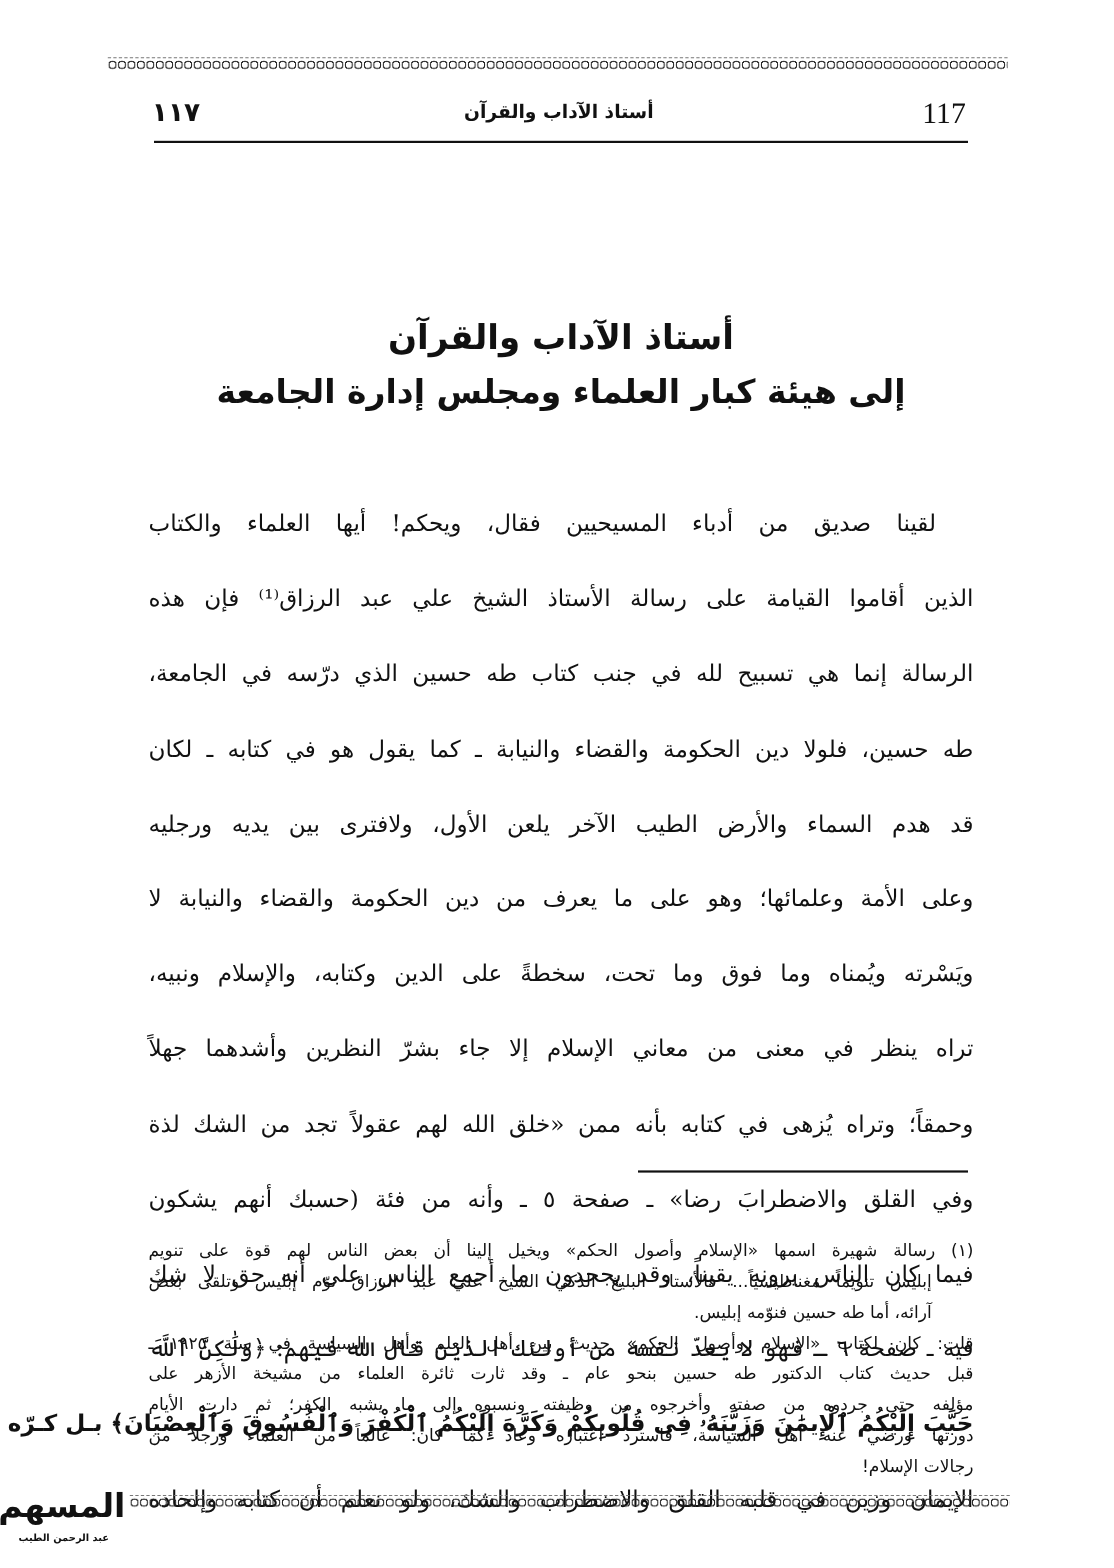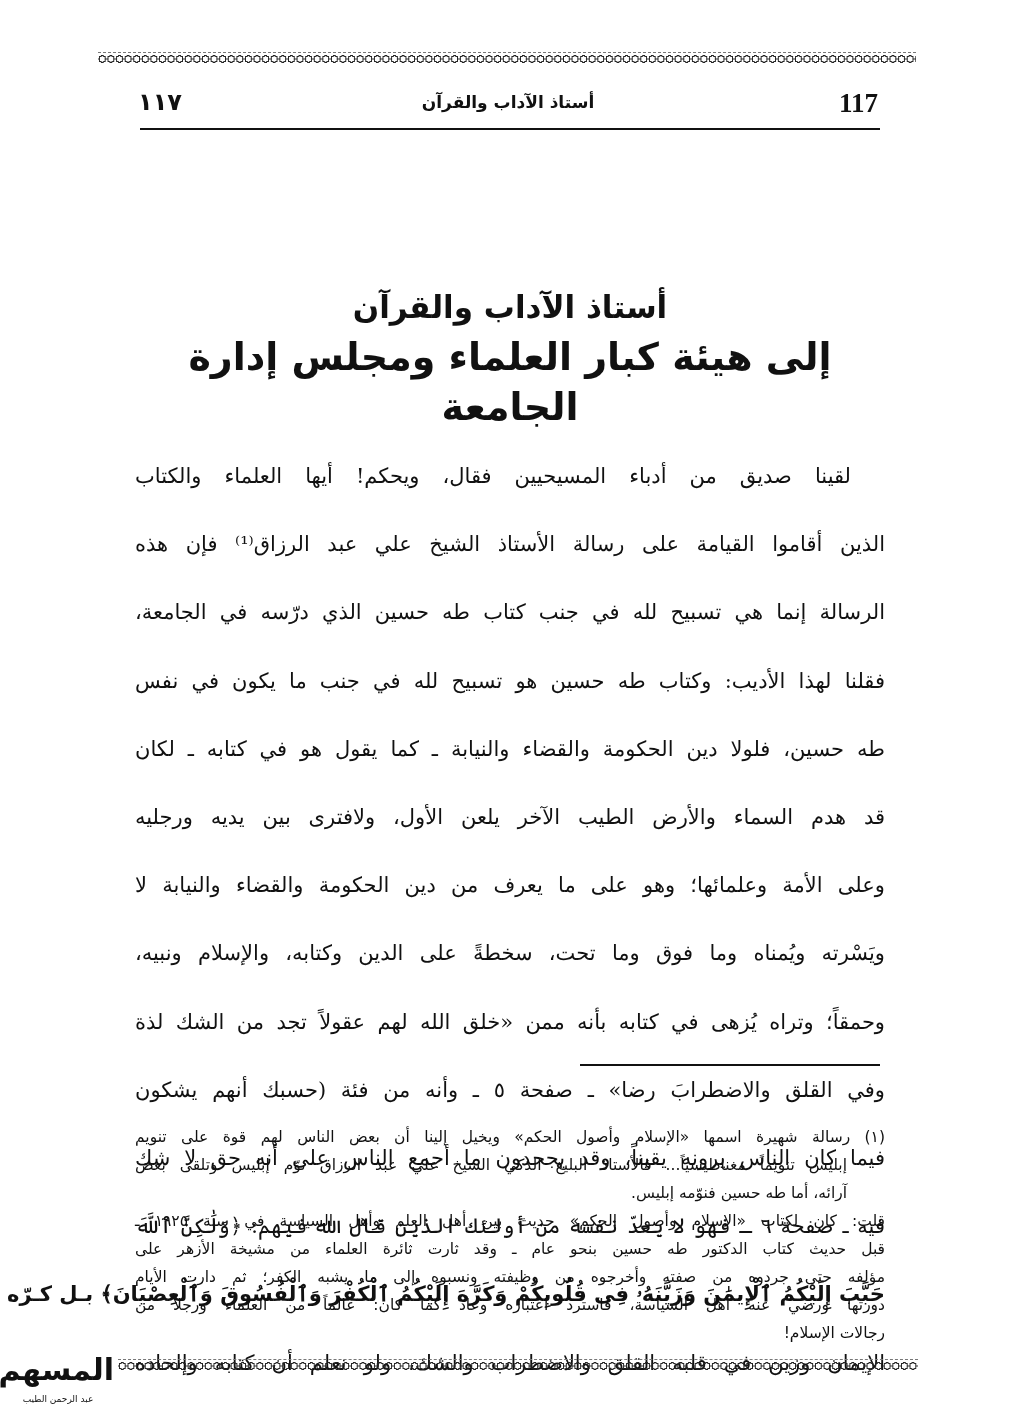--- a/index.html
+++ b/index.html
@@ -18,21 +18,21 @@
   }
   .ornament.top { left: 98px; top: 52px; width: 818px; }
   .ornament.bottom { left: 118px; top: 1359px; width: 800px; }
 
   .running-head {
     position: absolute; left: 138px; top: 88px; width: 740px; height: 40px;
     direction: rtl;
   }
   .page-num-latin {
     position: absolute; right: 0; top: 0;
-    font-family: "Liberation Serif", serif; font-weight: bold; font-size: 27px;
+    font-family: "Liberation Serif", serif; font-weight: normal; font-size: 27px;
     direction: ltr;
     margin-left: 34px;
   }
   .page-num-arabic {
     position: absolute; left: 0; top: 0;
     font-family: "DejaVu Sans", sans-serif; font-weight: bold; font-size: 24px;
     direction: ltr;
   }
   .running-title {
     position: absolute; left: 0; right: 0; top: 4px; text-align: center;
@@ -41,21 +41,21 @@
   .head-rule {
     position: absolute; left: 140px; top: 128px; width: 740px; height: 2px; background: #111;
   }
 
   .chapter-title {
     position: absolute; left: 130px; width: 760px; top: 282px;
     direction: rtl; text-align: center;
     font-family: "DejaVu Sans", sans-serif; font-weight: bold;
   }
   .chapter-title .line1 { font-size: 31px; line-height: 50px; display: block; }
-  .chapter-title .line2 { font-size: 38px; line-height: 50px; display: block; }
+  .chapter-title .line2 { font-size: 30px; line-height: 50px; display: block; }
 
   .body-text {
     position: absolute; left: 135px; width: 750px; top: 428px;
     direction: rtl; text-align: justify; text-align-last: justify;
     font-family: "DejaVu Serif", serif; font-size: 21px; line-height: 40.2px;
   }
   .body-text .line { display: block; white-space: nowrap; text-align-last: justify; margin-top: 28px; }
   .body-text .line.indent { padding-right: 34px; }
   .quran { font-family: "DejaVu Sans", sans-serif; font-weight: bold; }
 
@@ -69,21 +69,21 @@
   .footnotes .line { display: block; white-space: nowrap; text-align: justify; text-align-last: justify; }
   .footnotes .line.cont { padding-right: 38px; }
   .footnotes .line.short { text-align-last: right; }
 
   .logo {
     position: absolute; left: 2px; top: 1348px; width: 112px; height: 72px;
     direction: rtl; text-align: center;
     font-family: "DejaVu Sans", sans-serif; font-weight: bold;
   }
   .logo .main { font-size: 30px; line-height: 44px; display: block; }
-  .logo .sub { font-size: 9px; font-weight: normal; display: block; line-height: 14px; }
+  .logo .sub { font-size: 9px; font-weight: bold; display: block; line-height: 14px; }
 </style>
 </head>
 <body>
 
 <div class="ornament top"></div>
 
 <div class="running-head">
   <span class="page-num-latin">117</span>
   <span class="running-title">أستاذ الآداب والقرآن</span>
   <span class="page-num-arabic">١١٧</span>
@@ -92,25 +92,25 @@
 
 <div class="chapter-title">
   <span class="line1">أستاذ الآداب والقرآن</span>
   <span class="line2">إلى هيئة كبار العلماء ومجلس إدارة الجامعة</span>
 </div>
 
 <div class="body-text">
   <span class="line indent">لقينا صديق من أدباء المسيحيين فقال، ويحكم! أيها العلماء والكتاب</span>
   <span class="line">الذين أقاموا القيامة على رسالة الأستاذ الشيخ علي عبد الرزاق⁽¹⁾ فإن هذه</span>
   <span class="line">الرسالة إنما هي تسبيح لله في جنب كتاب طه حسين الذي درّسه في الجامعة،</span>
-  <span class="line">فقلنا لهذا الأديب: وكتاب طه حسين هو تسبيح لله في جنب ما يكون في نفس</span>
   <span class="line">طه حسين، فلولا دين الحكومة والقضاء والنيابة ـ كما يقول هو في كتابه ـ لكان</span>
   <span class="line">قد هدم السماء والأرض الطيب الآخر يلعن الأول، ولافترى بين يديه ورجليه</span>
   <span class="line">وعلى الأمة وعلمائها؛ وهو على ما يعرف من دين الحكومة والقضاء والنيابة لا</span>
   <span class="line">ويَسْرته ويُمناه وما فوق وما تحت، سخطةً على الدين وكتابه، والإسلام ونبيه،</span>
+  <span class="line">تراه ينظر في معنى من معاني الإسلام إلا جاء بشرّ النظرين وأشدهما جهلاً</span>
   <span class="line">وحمقاً؛ وتراه يُزهى في كتابه بأنه ممن «خلق الله لهم عقولاً تجد من الشك لذة</span>
   <span class="line">وفي القلق والاضطرابَ رضا» ـ صفحة ٥ ـ وأنه من فئة (حسبك أنهم يشكون</span>
   <span class="line">فيما كان الناس يرونه يقيناً، وقد يجحدون ما أجمع الناس على أنه حق لا شك</span>
   <span class="line">فيه ـ صفحة ٦ ـ فهو لا يعدّ نفسه من أولئك الذين قال الله فيهم: ﴿وَلَٰكِنَّ ٱللَّهَ</span>
   <span class="line quran">حَبَّبَ إِلَيْكُمُ ٱلْإِيمَٰنَ وَزَيَّنَهُۥ فِى قُلُوبِكُمْ وَكَرَّهَ إِلَيْكُمُ ٱلْكُفْرَ وَٱلْفُسُوقَ وَٱلْعِصْيَانَ﴾ بـل كـرّه الله</span>
   <span class="line">الإيمان وزين في قلبه القلق والاضطراب والشك، ولو نعلم أن كتابه وإلحاده</span>
 </div>
 
 <div class="fn-rule"></div>
 

